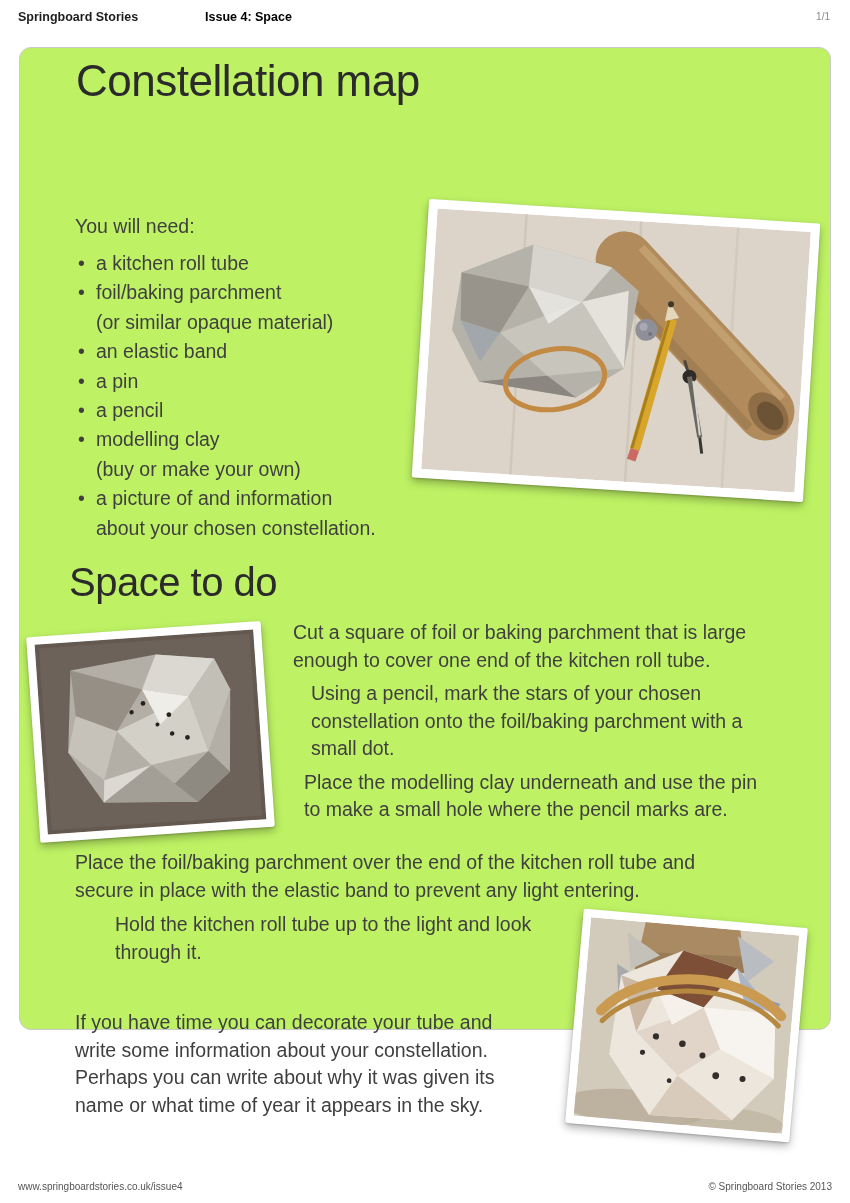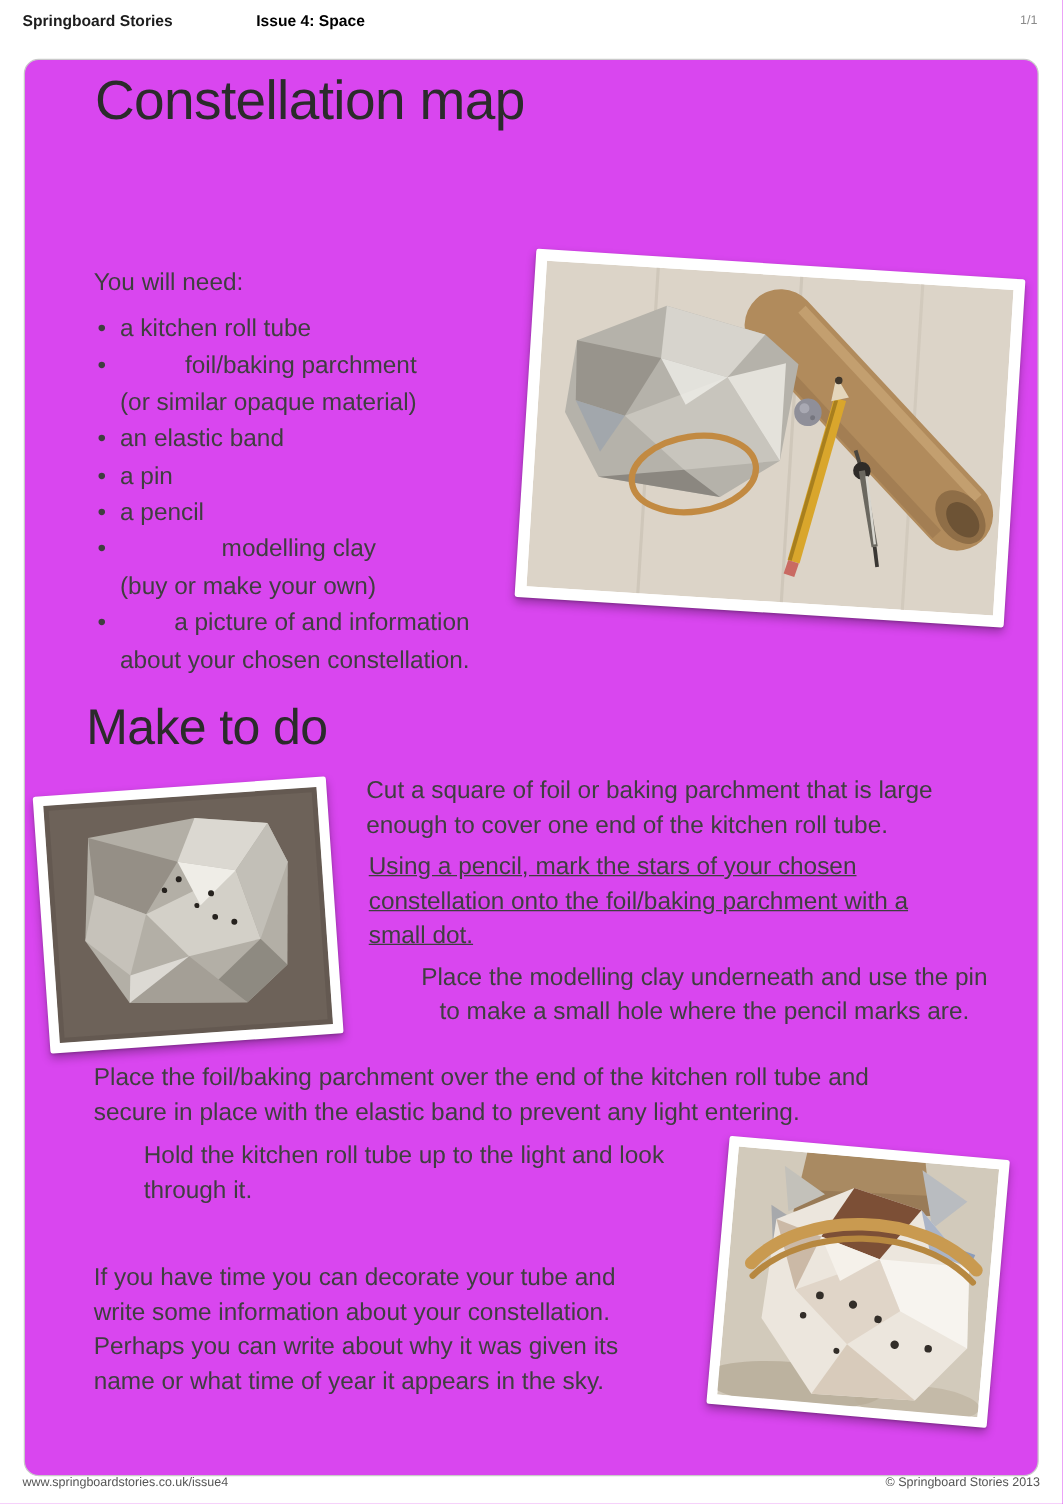--- a/index.html
+++ b/index.html
@@ -7,35 +7,35 @@
     width:850px;height:1203px;position:relative;background:#ffffff;
     font-family:"Liberation Sans", sans-serif;color:#3f3f3f;
     -webkit-font-smoothing:antialiased;overflow:hidden;
   }
   
   .hdr-brand{position:absolute;left:18px;top:10px;font-size:12.5px;font-weight:bold;color:#1d1d1d;}
   .hdr-issue{position:absolute;left:205px;top:10px;font-size:12.5px;font-weight:bold;color:#000000;}
   .hdr-page{position:absolute;right:20px;top:11px;font-size:10px;color:#8a8a8a;}
   
   .sheet{
-    position:absolute;left:19px;top:47px;width:812px;height:1134px;
-    background:#d946ef;border:1.5px solid #c9c9c9;border-radius:12px;box-sizing:border-box;
+    position:absolute;left:19px;top:47px;width:812px;height:983px;
+    background:#bef264;border:1.5px solid #c9c9c9;border-radius:12px;box-sizing:border-box;
   }
   .title{position:absolute;left:56px;top:11px;font-size:44px;line-height:44px;color:#2b2b2b;letter-spacing:-0.5px;white-space:nowrap;}
   .intro{position:absolute;left:55px;top:73px;width:724px;font-size:19.5px;line-height:29.5px;white-space:pre-line;}
   .need-heading{position:absolute;left:55px;top:164px;font-size:19.5px;line-height:29px;}
   .need-list{position:absolute;left:55px;top:201px;width:400px;list-style:none;margin:0;padding:0;}
   .need-list li{display:flex;align-items:flex-start;font-size:19.5px;line-height:29.4px;}
   .need-list .bullet{flex:0 0 18px;margin-left:3px;font-size:19.5px;}
-  .need-list .li-text{white-space:pre-line;text-align:right;}
+  .need-list .li-text{white-space:pre-line;}
   .wtd-heading{position:absolute;left:49px;top:512px;font-size:40px;line-height:44px;color:#2b2b2b;letter-spacing:-0.5px;white-space:nowrap;}
   .steps{position:absolute;left:273px;top:571px;width:530px;}
   .steps p{margin:0 0 6px 0;font-size:19.5px;line-height:27.5px;white-space:pre-line;}
-  .steps p:nth-child(2){margin-left:2px;text-decoration:underline;}
-  .steps p:nth-child(3){margin-left:11px;text-align:center;}
+  .steps p:nth-child(2){margin-left:18px;}
+  .steps p:nth-child(3){margin-left:11px;}
   .para{position:absolute;left:55px;font-size:19.5px;line-height:27.5px;white-space:pre-line;}
   .p-place{top:801px;width:740px;}
   .p-hold{top:863px;width:500px;margin-left:40px;}
   .p-see{top:926px;width:500px;}
   .p-if{top:961px;width:510px;}
   
   .photo{
     position:absolute;background:#fff;border-radius:2px;
     box-shadow:0 4px 8px rgba(0,0,0,.30), 0 1px 2px rgba(0,0,0,.18);
   }
@@ -130,21 +130,21 @@
       <line x1="212" y1="228" x2="209" y2="239" stroke="#c96a63" stroke-width="9"></line>
 
       <line x1="256" y1="136" x2="262" y2="152" stroke="#4a463f" stroke-width="3"></line>
       <circle cx="262" cy="152" r="7" fill="#2e2b28"></circle>
       <line x1="262" y1="152" x2="276" y2="212" stroke="#6a675f" stroke-width="5"></line>
       <line x1="266" y1="156" x2="276" y2="210" stroke="#d8d6cf" stroke-width="2"></line>
       <line x1="276" y1="212" x2="279" y2="228" stroke="#3a3733" stroke-width="3"></line>
     </svg>
   </div>
 
-  <div class="wtd-heading">Make to do</div>
+  <div class="wtd-heading">Space to do</div>
 
   <div class="photo photo-foil">
     <svg width="219" height="190" viewBox="0 0 219 190">
       <rect width="219" height="190" fill="#6d6259"></rect>
       <rect width="219" height="190" fill="none" stroke="#5c524a" stroke-width="8" opacity="0.55"></rect>
       <polygon points="34,28 120,18 178,26 192,58 186,140 152,168 58,162 26,110" fill="#b3afa6"></polygon>
       <polygon points="120,18 178,26 150,62 104,52" fill="#dbd8d1"></polygon>
       <polygon points="34,28 104,52 76,92 36,74" fill="#958f86"></polygon>
       <polygon points="36,74 76,92 60,140 26,110" fill="#c6c2ba"></polygon>
       <polygon points="76,92 150,62 166,118 108,128" fill="#d3d0c8"></polygon>

